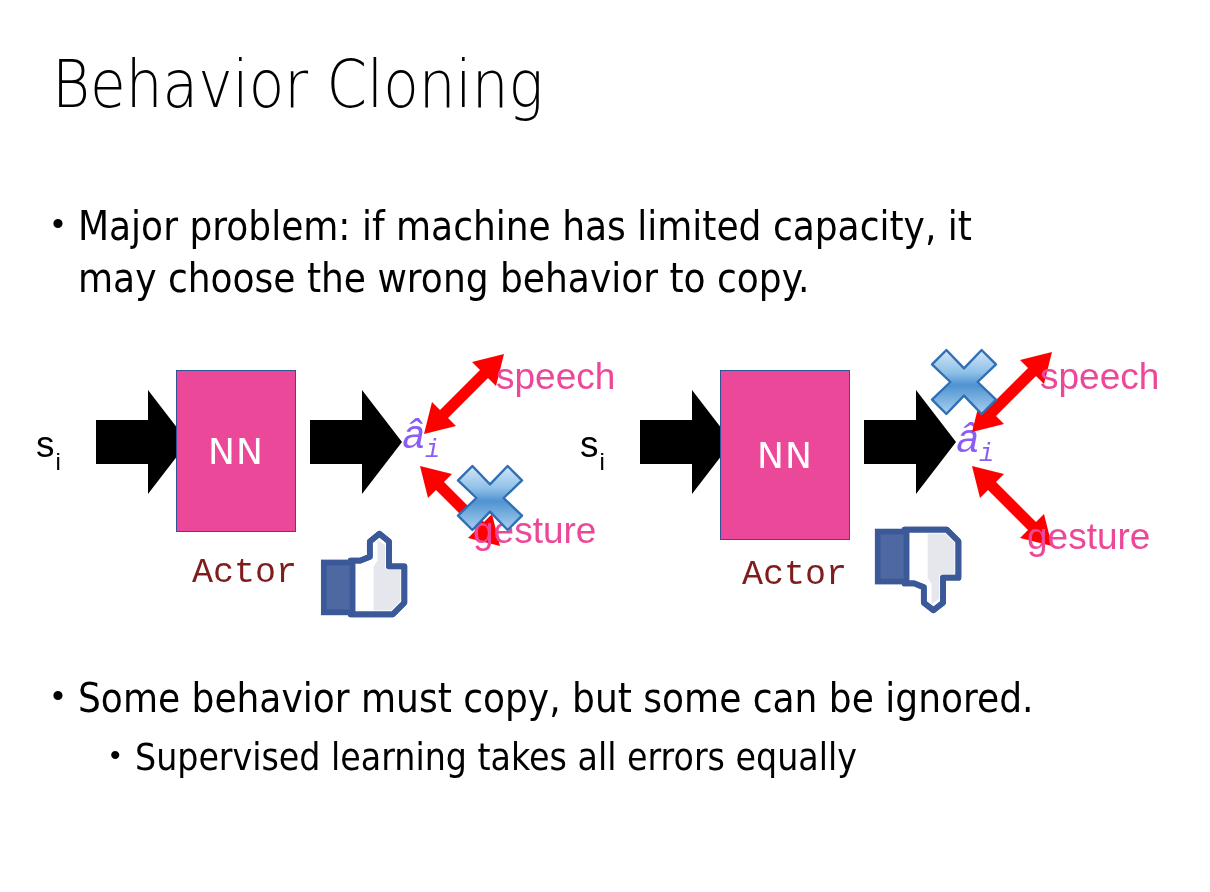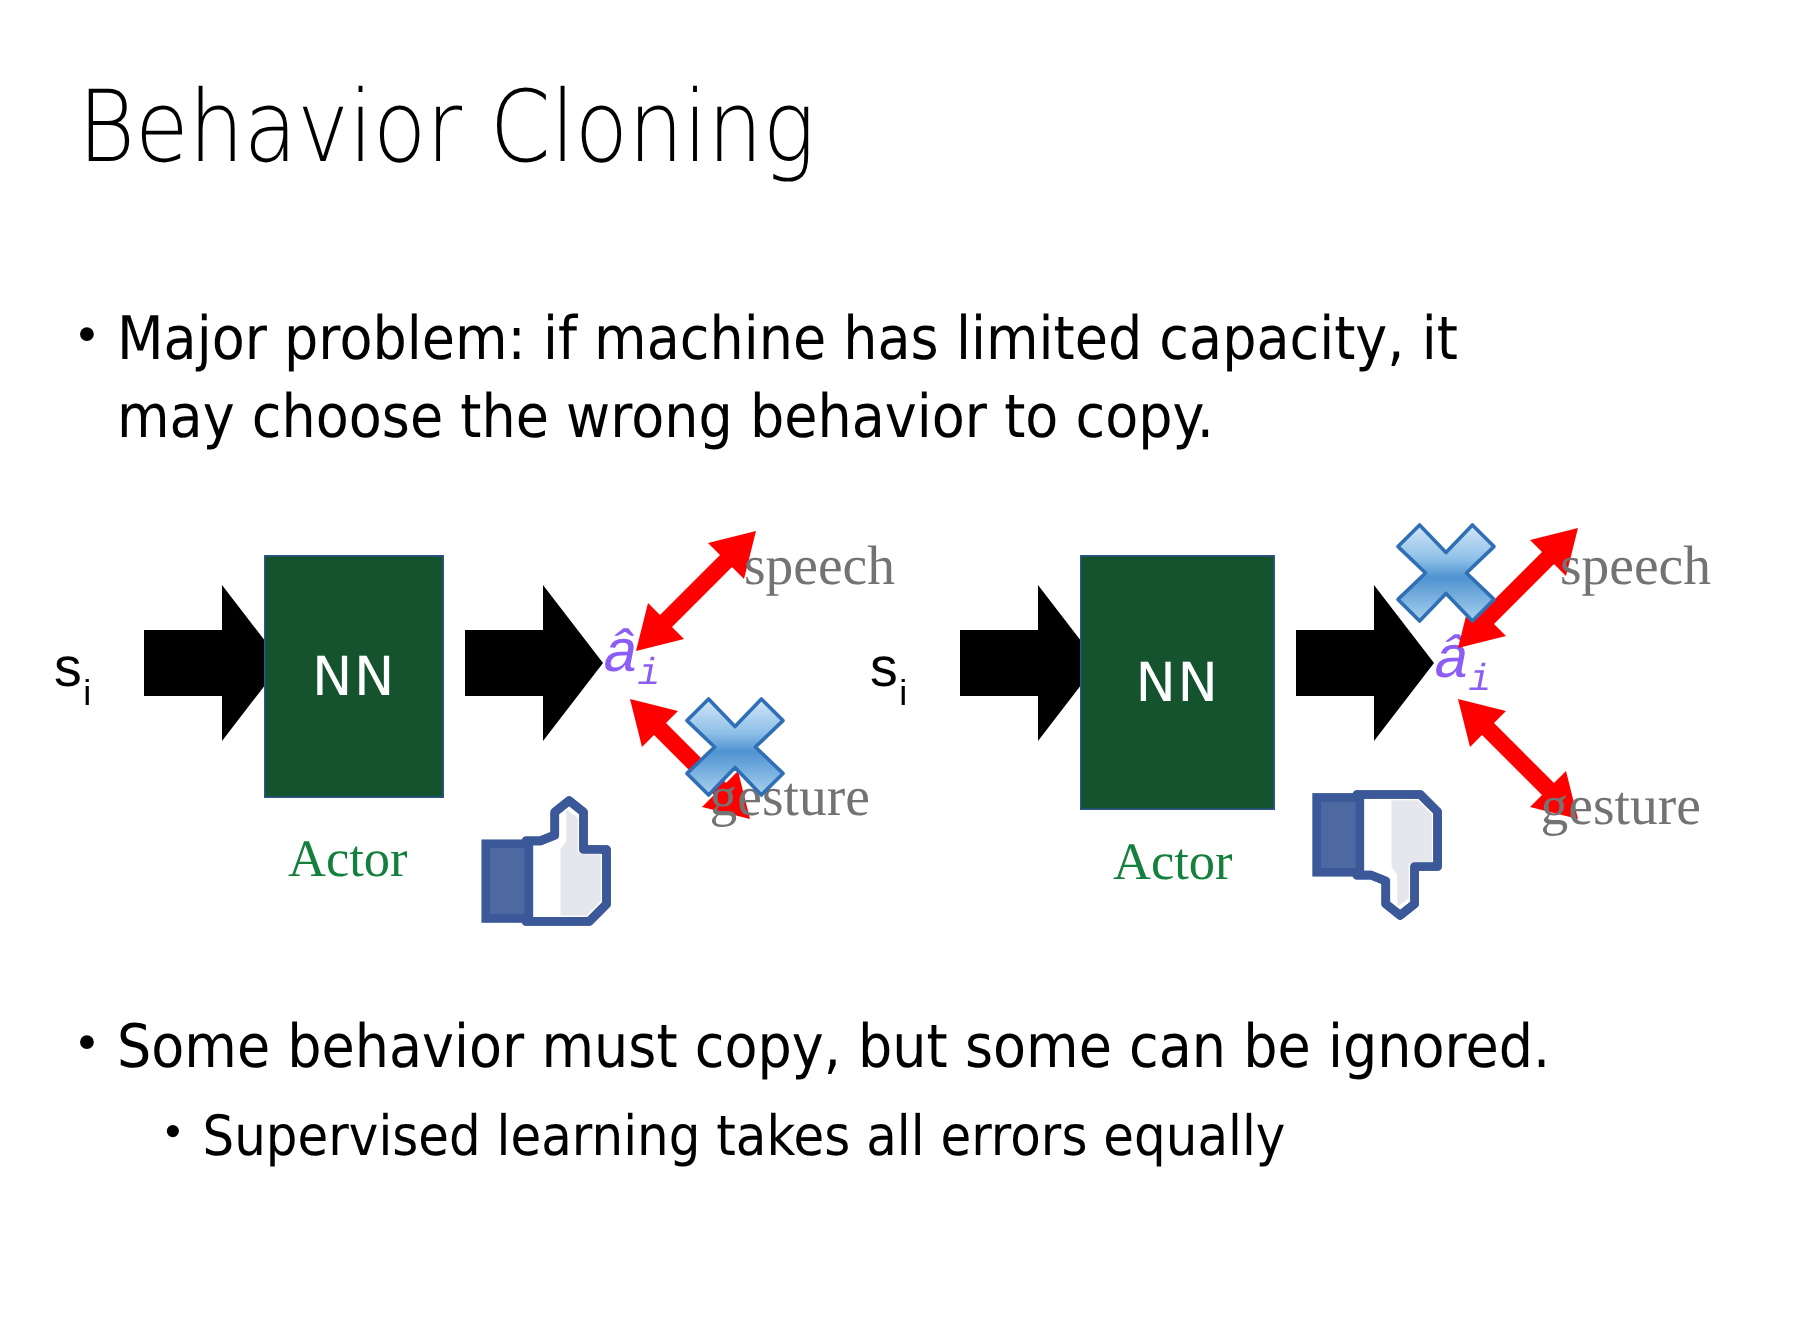--- a/index.html
+++ b/index.html
@@ -82,38 +82,38 @@
     vertical-align: sub;
     position: relative;
     top: 5px;
     left: 1px;
   }
 
   .block-arrow { position: absolute; }
 
   .nn-box {
     position: absolute;
-    background: #14532d;
+    background: #ec4899;
     border: 1px solid #2E5496;
     display: flex;
     align-items: center;
     justify-content: center;
   }
   .nn-box .nn-text {
     color: #ffffff;
     font-size: 36px;
     font-family: "DejaVu Sans", sans-serif;
     letter-spacing: 1px;
   }
 
   .actor-label {
     position: absolute;
     font-size: 35px;
-    font-family: Liberation Serif, serif;
-    color: #15803d;
+    font-family: Liberation Mono, monospace;
+    color: #7f1d1d;
     white-space: nowrap;
   }
 
   .action-label {
     position: absolute;
     font-size: 40px;
     font-family: Liberation Mono, monospace;
     font-style: italic;
     color: #8b5cf6;
     line-height: 1;
@@ -127,22 +127,22 @@
     font-style: italic;
     position: relative;
     top: 9px;
     left: -1px;
   }
 
   .red-arrow { position: absolute; }
   .out-label {
     position: absolute;
     font-size: 37px;
-    font-family: Liberation Serif, serif;
-    color: #737373;
+    font-family: Liberation Sans, sans-serif;
+    color: #ec4899;
     white-space: nowrap;
   }
 
   .cross-icon { position: absolute; }
   .thumb-icon { position: absolute; }
 </style>
 </head>
 <body>
 
 <div class="slide-title">Behavior Cloning</div>

